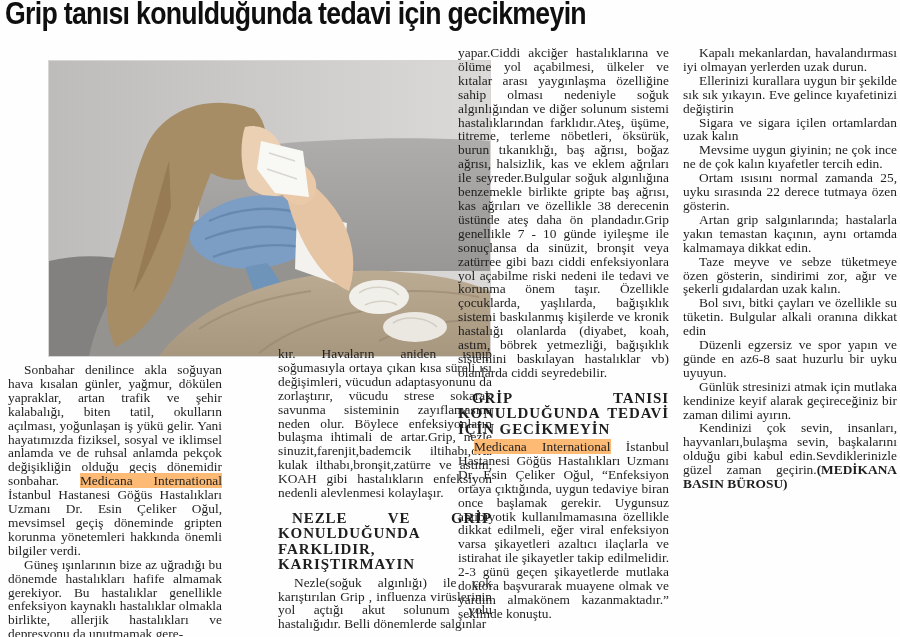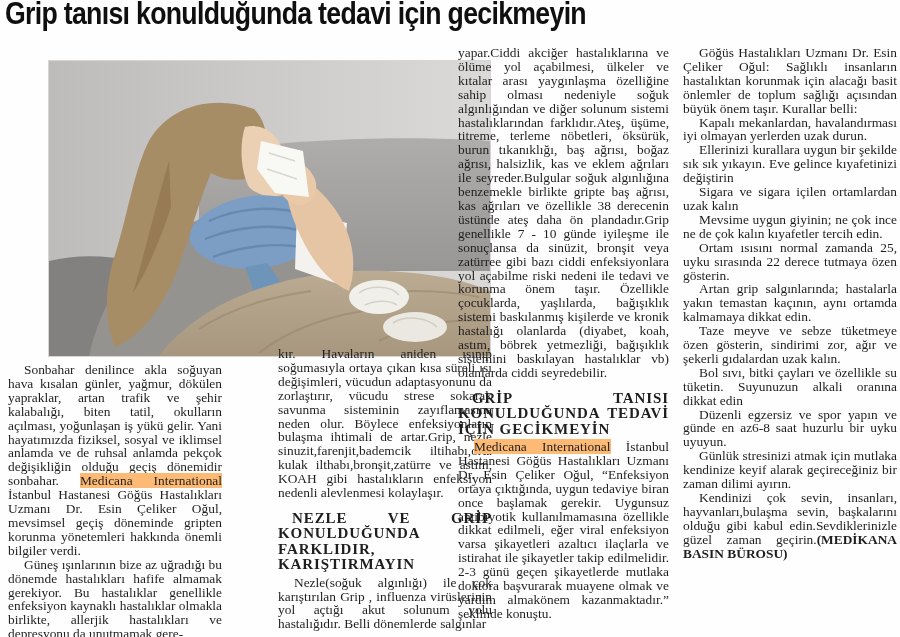--- a/index.html
+++ b/index.html
@@ -100,25 +100,24 @@
     <p class="para"><span>kır. Havaların aniden ısınıp soğumasıyla ortaya çıkan kısa süreli ısı değişimleri, vücudun adaptasyonunu da zorlaştırır, vücudu strese sokarak savunma sisteminin zayıflamasına neden olur. Böylece enfeksiyonların bulaşma ihtimali de artar.Grip, nezle sinuzit,farenjit,bademcik iltihabı,orta kulak ilthabı,bronşit,zatürre ve astım, KOAH gibi hastalıkların enfeksiyon nedenli alevlenmesi kolaylaşır.</span></p>
     <h3 class="subhead"><span>NEZLE VE GRİP KONULDUĞUNDA FARKLIDIR, KARIŞTIRMAYIN</span></h3>
     <p class="para indent"><span>Nezle(soğuk algınlığı) ile çok karıştırılan Grip , influenza virüslerinin yol açtığı akut solunum yolu hastalığıdır. Belli dönemlerde salgınlar</span></p>
   </div>
 <div class="col col-3">
     <p class="para"><span>yapar.Ciddi akciğer hastalıklarına ve ölüme yol açabilmesi, ülkeler ve kıtalar arası yaygınlaşma özelliğine sahip olması nedeniyle soğuk algınlığından ve diğer solunum sistemi hastalıklarından farklıdır.Ateş, üşüme, titreme, terleme nöbetleri, öksürük, burun tıkanıklığı, baş ağrısı, boğaz ağrısı, halsizlik, kas ve eklem ağrıları ile seyreder.Bulgular soğuk algınlığına benzemekle birlikte gripte baş ağrısı, kas ağrıları ve özellikle 38 derecenin üstünde ateş daha ön plandadır.Grip genellikle 7 - 10 günde iyileşme ile sonuçlansa da sinüzit, bronşit veya zatürree gibi bazı ciddi enfeksiyonlara yol açabilme riski nedeni ile tedavi ve korunma önem taşır. Özellikle çocuklarda, yaşlılarda, bağışıklık sistemi baskılanmış kişilerde ve kronik hastalığı olanlarda (diyabet, koah, astım, böbrek yetmezliği, bağışıklık sistemini baskılayan hastalıklar vb) olanlarda ciddi seyredebilir.</span></p>
     <h3 class="subhead"><span>GRİP TANISI KONULDUĞUNDA TEDAVİ İÇİN GECİKMEYİN</span></h3>
     <p class="para indent"><span class="hl">Medicana International</span><span> İstanbul Hastanesi Göğüs Hastalıkları Uzmanı Dr. Esin Çeliker Oğul, “Enfeksiyon ortaya çıktığında, uygun tedaviye biran once başlamak gerekir. Uygunsuz antibiyotik kullanılmamasına özellikle dikkat edilmeli, eğer viral enfeksiyon varsa şikayetleri azaltıcı ilaçlarla ve istirahat ile şikayetler takip edilmelidir. 2-3 günü geçen şikayetlerde mutlaka doktora başvurarak muayene olmak ve yardım almakönem kazanmaktadır.” şeklinde konuştu.</span></p>
   </div>
 <div class="col col-4">
-    <p class="para indent"><span>Göğüs Hastalıkları Uzmanı Dr. Esin Çeliker Oğul: Sağlıklı insanların hastalıktan korunmak için alacağı basit önlemler de toplum sağlığı açısından büyük önem taşır. Kurallar belli:</span></p>
     <p class="para indent"><span>Kapalı mekanlardan, havalandırması iyi olmayan yerlerden uzak durun.</span></p>
     <p class="para indent"><span>Ellerinizi kurallara uygun bir şekilde sık sık yıkayın. Eve gelince kıyafetinizi değiştirin</span></p>
     <p class="para indent"><span>Sigara ve sigara içilen ortamlardan uzak kalın</span></p>
     <p class="para indent"><span>Mevsime uygun giyinin; ne çok ince ne de çok kalın kıyafetler tercih edin.</span></p>
     <p class="para indent"><span>Ortam ısısını normal zamanda 25, uyku sırasında 22 derece tutmaya özen gösterin.</span></p>
     <p class="para indent"><span>Artan grip salgınlarında; hastalarla yakın temastan kaçının, aynı ortamda kalmamaya dikkat edin.</span></p>
     <p class="para indent"><span>Taze meyve ve sebze tüketmeye özen gösterin, sindirimi zor, ağır ve şekerli gıdalardan uzak kalın.</span></p>
-    <p class="para indent"><span>Bol sıvı, bitki çayları ve özellikle su tüketin. Suyunuzun alkali oranına dikkat edin</span></p>
+    <p class="para indent"><span>Bol sıvı, bitki çayları ve özellikle su tüketin. Bulgular alkali oranına dikkat edin</span></p>
     <p class="para indent"><span>Düzenli egzersiz ve spor yapın ve günde en az6-8 saat huzurlu bir uyku uyuyun.</span></p>
     <p class="para indent"><span>Günlük stresinizi atmak için mutlaka kendinize keyif alarak geçireceğiniz bir zaman dilimi ayırın.</span></p>
     <p class="para indent"><span>Kendinizi çok sevin, insanları, hayvanları,bulaşma sevin, başkalarını olduğu gibi kabul edin.Sevdiklerinizle güzel zaman geçirin.</span><span class="bold">(MEDİKANA BASIN BÜROSU)</span></p>
   </div>
 
 </body></html>

